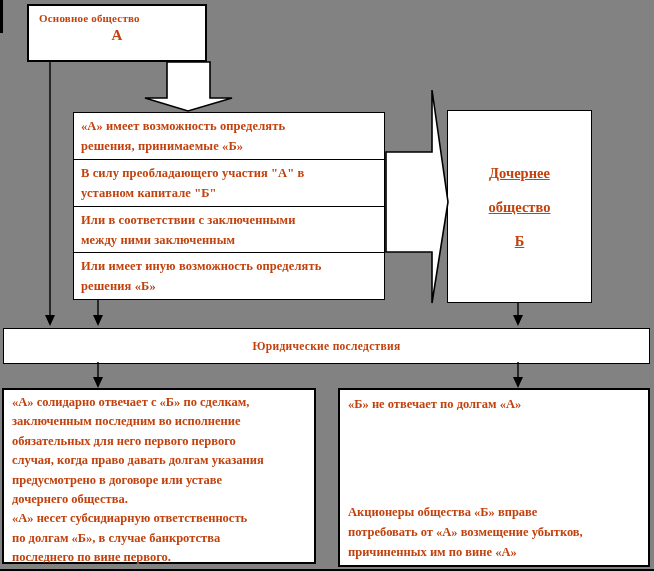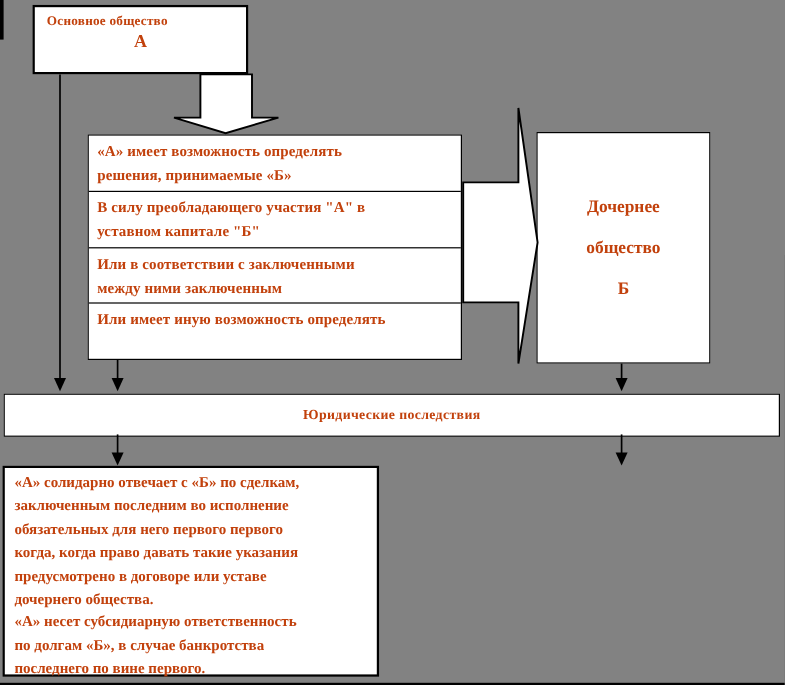--- a/index.html
+++ b/index.html
@@ -21,21 +21,21 @@
   
   .crit-table{left:73px;top:112px;width:312px;height:188px;background:#fff;
     border:1.5px solid #000;display:flex;flex-direction:column;}
   .crit-row{flex:1;border-bottom:1.5px solid #000;padding:3px 4px 0 7px;
     font-size:12.5px;line-height:20px;letter-spacing:.1px;}
   .crit-row:last-child{border-bottom:none;}
 
   
   .box-b{left:447px;top:110px;width:145px;height:193px;border-width:1.5px;
     display:flex;flex-direction:column;justify-content:center;align-items:center;
-    font-size:14.5px;}
+    font-size:14.5px;text-decoration:underline;}
   .box-b div{line-height:34px;}
 
   
   .bar{left:3px;top:328px;width:647px;height:36px;border-width:1.5px;
     display:flex;align-items:center;justify-content:center;
     font-size:11.5px;letter-spacing:.3px;}
 
   
   .box-bl{left:2px;top:388px;width:314px;height:176px;
     font-size:12.5px;line-height:19.4px;padding:3px 2px 0 8px;}
@@ -69,45 +69,54 @@
     <div class="crit-row">
       <div>В силу преобладающего участия "А" в</div>
       <div>уставном капитале "Б"</div>
     </div>
     <div class="crit-row">
       <div>Или в соответствии с заключенными</div>
       <div>между ними заключенным</div>
     </div>
     <div class="crit-row">
       <div>Или имеет иную возможность определять</div>
+      <div>решения «Б»</div>
     </div>
   </div>
 
   <div class="abs whitebox box-b">
     <div>Дочернее</div>
     <div>общество</div>
     <div>Б</div>
   </div>
 
   <div class="abs whitebox bar">
     <span>Юридические последствия</span>
   </div>
 
   <div class="abs whitebox box-bl">
     <div>«А»  солидарно отвечает с «Б» по сделкам,</div>
     <div>заключенным последним во исполнение</div>
     <div>обязательных  для него первого первого</div>
-    <div>когда, когда право давать такие указания</div>
+    <div>случая, когда право давать долгам указания</div>
     <div>предусмотрено в договоре или уставе</div>
     <div>дочернего общества.</div>
     <div>«А»  несет субсидиарную  ответственность</div>
     <div>по долгам «Б», в случае  банкротства</div>
     <div>последнего по вине первого.</div>
   </div>
 
+  <div class="abs whitebox box-br">
+    <div>«Б» не отвечает по долгам «А»</div>
+    <div class="p2">
+      <div>Акционеры общества «Б» вправе</div>
+      <div>потребовать от «А» возмещение убытков,</div>
+      <div>причиненных им по вине «А»</div>
+    </div>
+  </div>
 
   <svg class="overlay" viewBox="0 0 654 571" xmlns="http://www.w3.org/2000/svg">
 
     <polygon points="167,62 210,62 210,98 232,98 188,111 145,98 167,98" fill="#ffffff" stroke="#000000" stroke-width="1.6"></polygon>
 
     <polygon points="386,152 432,152 432,90 448,202 432,303 432,252 386,252" fill="#ffffff" stroke="#000000" stroke-width="1.6"></polygon>
 
     <line x1="50" y1="62" x2="50" y2="317" stroke="#000" stroke-width="1.4"></line>
     <polygon points="45,315 55,315 50,326" fill="#000"></polygon>
 

